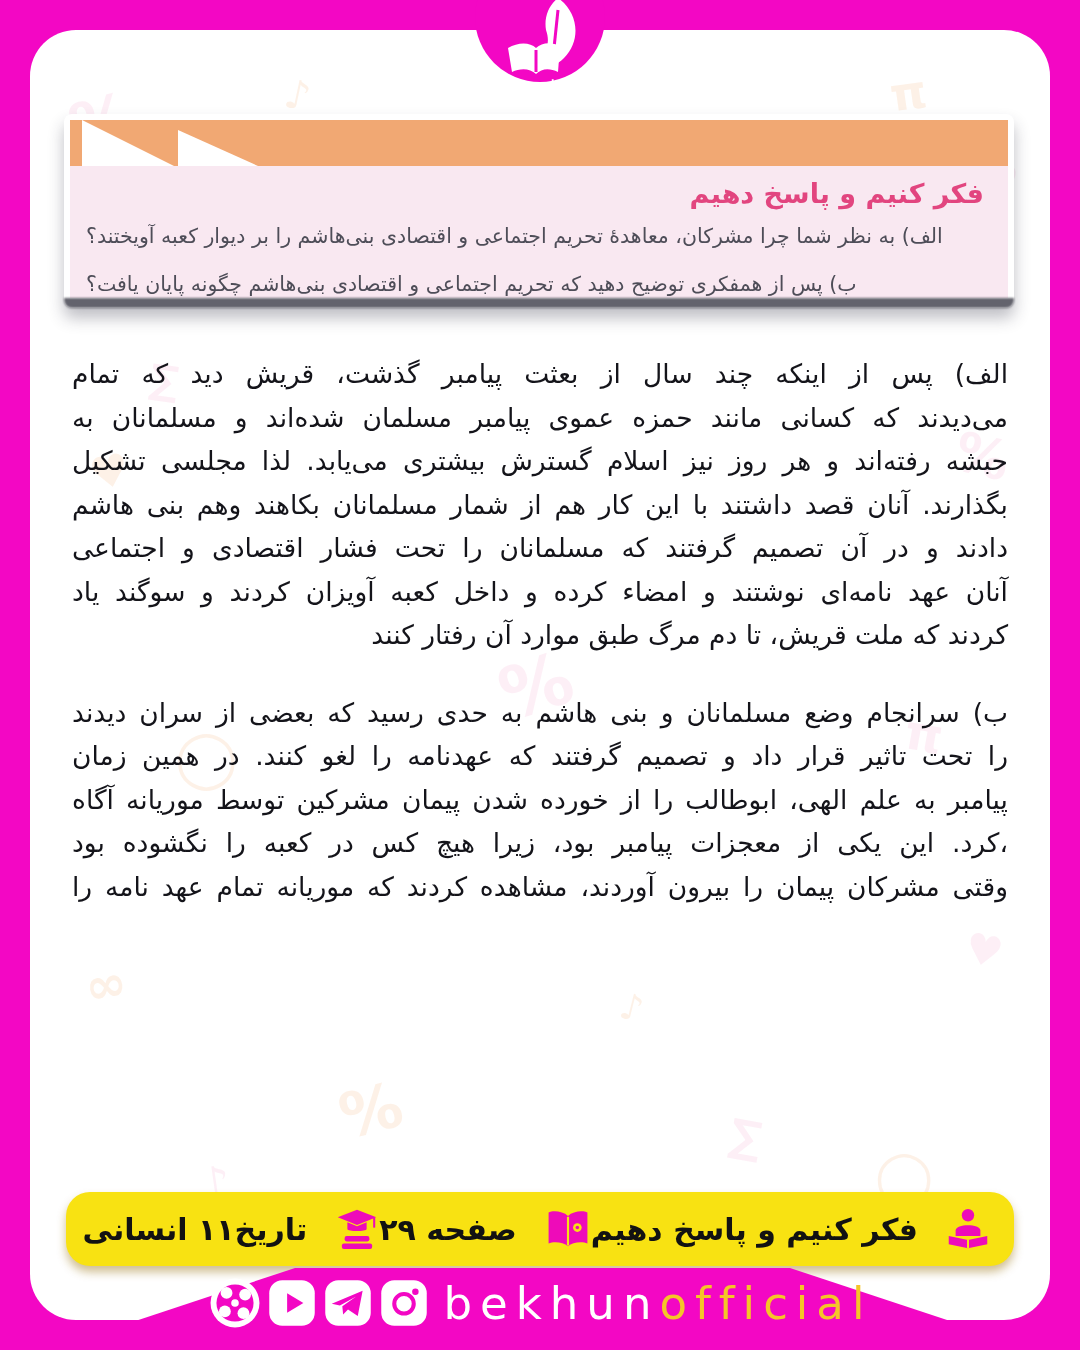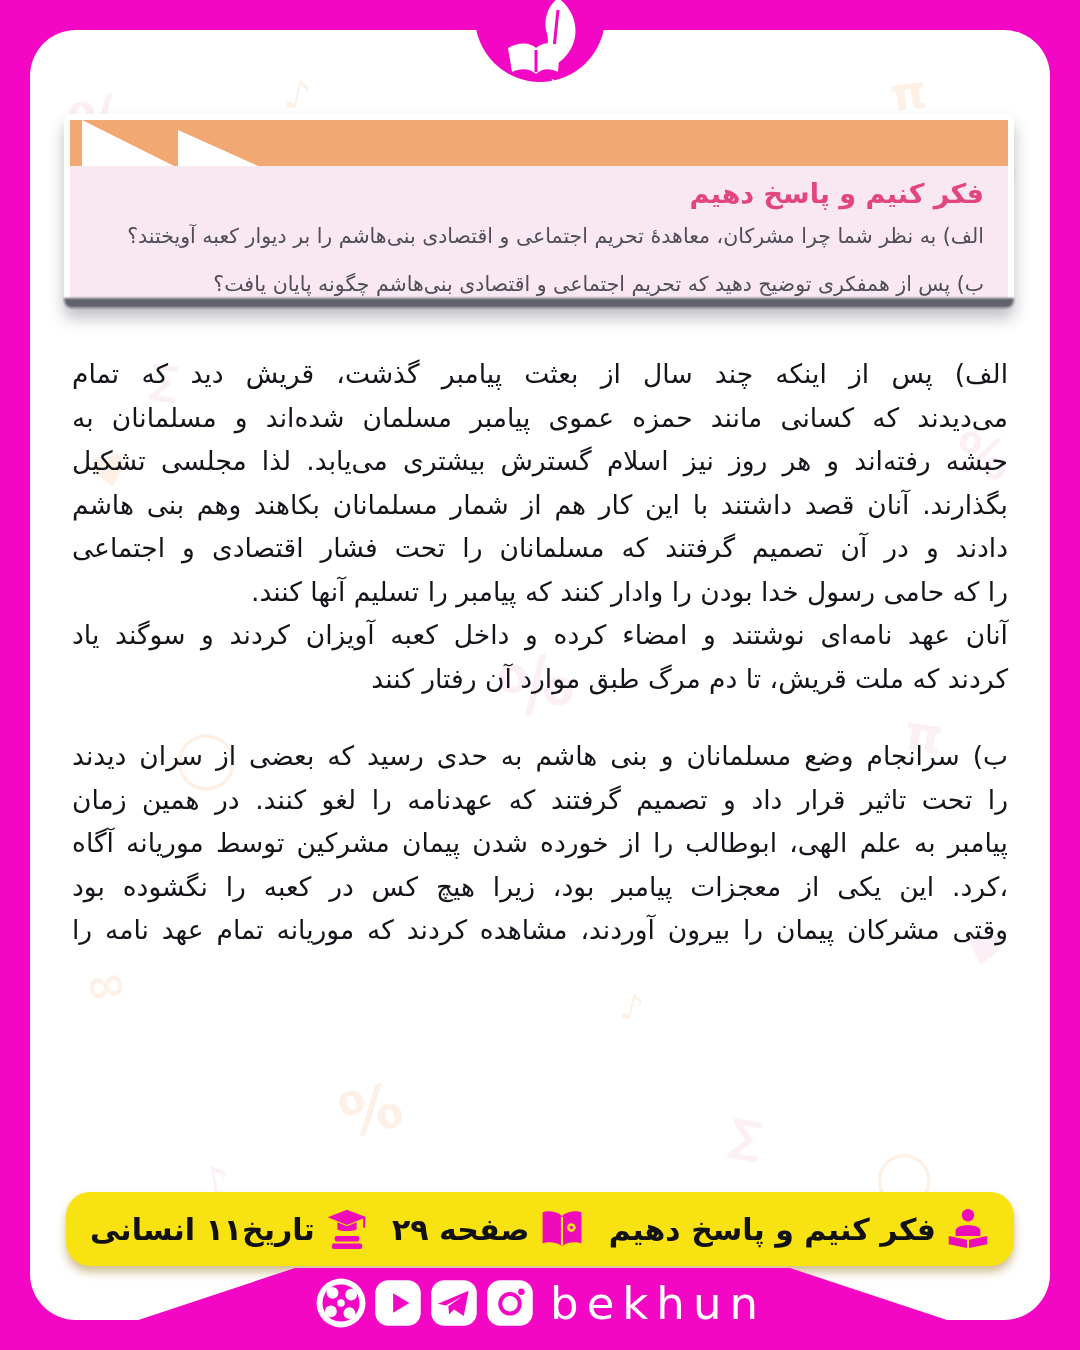--- a/index.html
+++ b/index.html
@@ -18,38 +18,38 @@
   
   .excerpt-card{position:absolute;left:64px;top:114px;width:950px;height:194px;background:#ffffff;
                 border-radius:8px;box-shadow:0 10px 16px rgba(40,40,60,.30);}
   .excerpt-header{position:absolute;left:6px;right:6px;top:6px;height:46px;background:#f1a873;}
   .fold{position:absolute;background:#ffffff;}
   .fold.f1{left:12px;top:0;width:92px;height:46px;clip-path:polygon(0 0,100% 100%,0 100%);}
   .fold.f2{left:108px;top:10px;width:80px;height:36px;clip-path:polygon(0 0,100% 100%,0 100%);}
   .excerpt-body{position:absolute;left:6px;right:6px;top:52px;bottom:10px;background:#f9e8f1;
                 direction:rtl;padding:12px 24px 0 16px;box-sizing:border-box;}
   .excerpt-title{color:#e2457f;font-size:27px;font-weight:bold;text-align:right;}
-  .excerpt-q{color:#4e4d58;font-size:20.5px;line-height:42px;text-align:right;white-space:nowrap;
+  .excerpt-q{color:#4e4d58;font-size:20.5px;line-height:42px;text-align:left;white-space:nowrap;
              overflow:hidden;margin-top:6px;}
   .excerpt-q:first-of-type{margin-top:12px;}
   .excerpt-shadow{position:absolute;left:0;right:0;bottom:0;height:10px;background:#63636d;
                   filter:blur(1.2px);border-radius:0 0 8px 8px;}
 
   
   .body-text{position:absolute;left:72px;right:72px;top:352px;direction:rtl;}
   .body-text .line{font-size:26.5px;line-height:43.5px;font-weight:normal;color:#14141a;text-align:right;}
   .body-text .line.fill{text-align:justify;text-align-last:justify;}
   .body-text .para + .para{margin-top:34px;}
 
   
   .banner{position:absolute;left:66px;top:1192px;width:948px;height:74px;background:#f8e212;
           border-radius:24px;box-shadow:0 6px 10px rgba(150,110,10,.45);direction:rtl;
           display:flex;align-items:center;justify-content:space-between;padding:0 24px;
           box-sizing:border-box;}
-  .banner-group{display:flex;align-items:center;gap:10px;}
+  .banner-group{display:flex;align-items:center;gap:28px;}
   .banner-label{font-size:30px;font-weight:bold;color:#121212;white-space:nowrap;}
 
   
   .footer-band{position:absolute;left:0;top:1240px;width:1080px;height:110px;background:#f307c4;
                clip-path:polygon(48px 110px,295px 28px,790px 28px,1038px 110px);
                filter:drop-shadow(0 -5px 7px rgba(90,0,70,.45));}
   .footer-row{position:absolute;left:0;right:0;top:1276px;height:54px;display:flex;
               align-items:center;justify-content:center;gap:4px;}
   .handle{display:flex;direction:ltr;margin-left:10px;font-size:45px;letter-spacing:8px;
           font-weight:500;}
@@ -106,21 +106,20 @@
     <div class="excerpt-shadow"></div>
   </div>
 
   <div class="body-text">
       <div class="para">
         <div class="line fill">الف) پس از اینکه چند سال از بعثت پیامبر گذشت، قریش دید که تمام</div>
         <div class="line fill">می‌دیدند که کسانی مانند حمزه عموی پیامبر مسلمان شده‌اند و مسلمانان به</div>
         <div class="line fill">حبشه رفته‌اند و هر روز نیز اسلام گسترش بیشتری می‌یابد. لذا مجلسی تشکیل</div>
         <div class="line fill">بگذارند. آنان قصد داشتند با این کار هم از شمار مسلمانان بکاهند وهم بنی هاشم</div>
         <div class="line fill">دادند و در آن تصمیم گرفتند که مسلمانان را تحت فشار اقتصادی و اجتماعی</div>
-        <div class="line">را که حامی رسول خدا بودن را وادار کنند که پیامبر را تسلیم آنها کنند.</div>
         <div class="line fill">آنان عهد نامه‌ای نوشتند و امضاء کرده و داخل کعبه آویزان کردند و سوگند یاد</div>
         <div class="line">کردند که ملت قریش، تا دم مرگ طبق موارد آن رفتار کنند</div>
       </div>
       <div class="para">
         <div class="line fill">ب) سرانجام وضع مسلمانان و بنی هاشم به حدی رسید که بعضی از سران دیدند</div>
         <div class="line fill">را تحت تاثیر قرار داد و تصمیم گرفتند که عهدنامه را لغو کنند. در همین زمان</div>
         <div class="line fill">پیامبر به علم الهی، ابوطالب را از خورده شدن پیمان مشرکین توسط موریانه آگاه</div>
         <div class="line fill">،کرد. این یکی از معجزات پیامبر بود، زیرا هیچ کس در کعبه را نگشوده بود</div>
         <div class="line fill">وقتی مشرکان پیمان را بیرون آوردند، مشاهده کردند که موریانه تمام عهد نامه را</div>
       </div>
@@ -176,16 +175,17 @@
       <rect x="4" y="4" width="56" height="56" rx="16" fill="#ffffff"></rect>
       <path d="M12,33 L50,17 L44,48 L32,40 L26,46 L25,36 L42,24 L22,35 Z" fill="#f307c4"></path>
     </svg>
     <svg width="52" height="52" viewBox="0 0 64 64">
       <rect x="4" y="4" width="56" height="56" rx="16" fill="#ffffff"></rect>
       <circle cx="32" cy="33" r="12" fill="none" stroke="#f307c4" stroke-width="5"></circle>
       <circle cx="46" cy="18" r="4" fill="#f307c4"></circle>
     </svg>
     <div class="handle">
       <span class="w">bekhun</span>
+      <span class="y">official</span>
     </div>
   </div>
 
 </div>
 
 </body></html>

